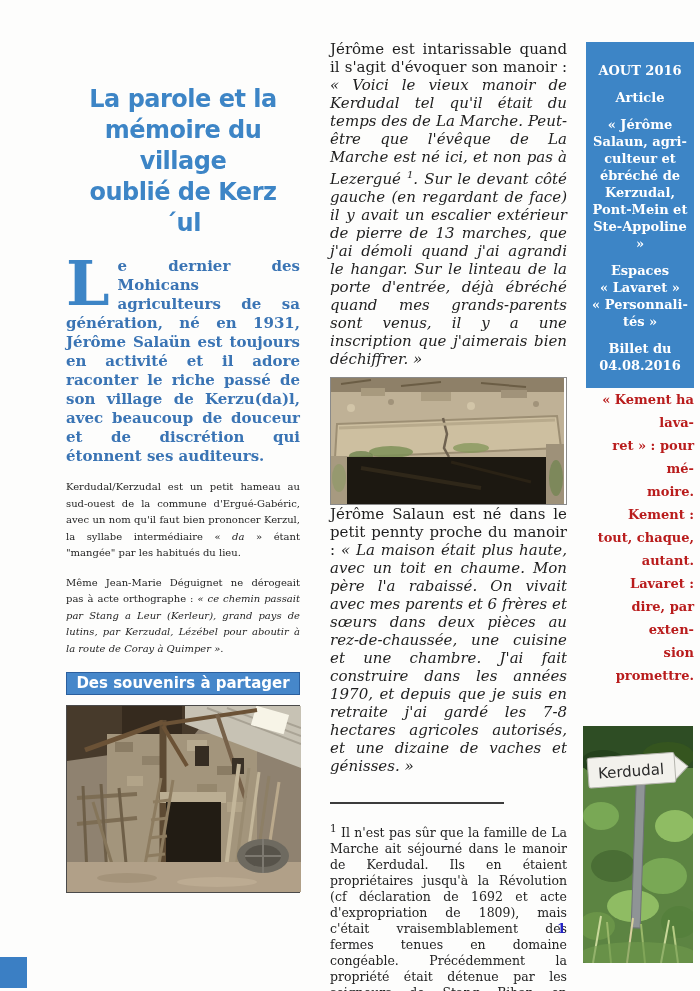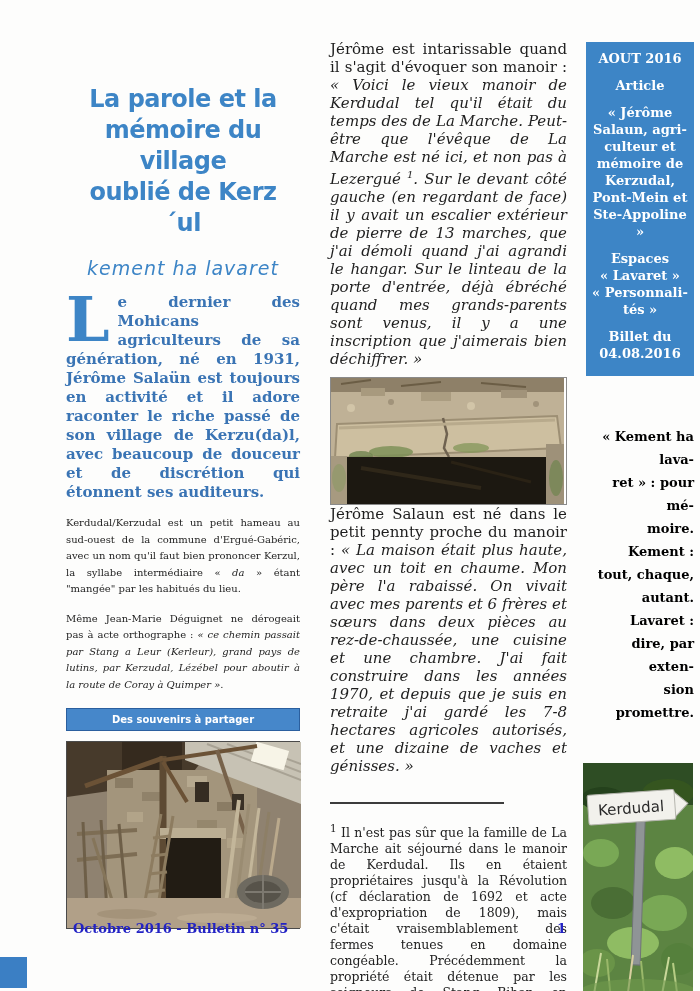--- a/index.html
+++ b/index.html
@@ -13,60 +13,59 @@
          font-weight:bold;font-size:24px;line-height:31px;text-align:center;letter-spacing:-0.5px;}
   .subtitle{margin-top:15px;color:#3d85c6;font-family:"DejaVu Sans","Liberation Sans",sans-serif;
             font-style:italic;font-size:19px;text-align:center;letter-spacing:1px;}
   .lead{margin:14px 0 0 0;color:#3a74b4;font-weight:bold;font-size:15px;line-height:19px;
         text-align:justify;}
   .dropcap{float:left;color:#3d85c6;font-size:62px;line-height:50px;padding:2px 8px 0 0;
            font-weight:bold;}
   .para{margin:13px 0 0 0;color:#1e1e1e;font-size:10px;line-height:16.5px;text-align:justify;}
   .banner{margin-top:15px;height:21px;background:#4687ca;border:1px solid #2b5f9e;
           color:#ffffff;font-family:"DejaVu Sans","Liberation Sans",sans-serif;font-weight:bold;
-          font-size:10px;line-height:21px;text-align:center;}
+          font-size:15px;line-height:21px;text-align:center;}
   figure{margin:0;padding:0;}
   .photo-frame{margin-top:10px;border:1px solid #4a4a4a;background:#fff;line-height:0;}
   .photo-frame svg{display:block;}
 
   
   .col-mid{position:absolute;left:330px;top:40px;width:237px;}
   .col-mid .para{font-size:15px;line-height:18px;margin:0;}
   .quote{}
   .fn-ref{font-size:10px;}
   .lintel-frame{border:1px solid #8a8a8a;margin-top:9px;}
   .fn-rule{margin-top:27px;width:174px;border-top:2px solid #3c3c3c;}
   .footnote{margin:16px 0 0 0;color:#222222;font-size:12.5px;line-height:16px;text-align:justify;}
 
   
   .col-right{position:absolute;left:586px;top:42px;width:108px;}
   .info-box{background:#3d85c6;color:#ffffff;font-weight:bold;font-size:13px;line-height:17px;
-            text-align:center;padding:8px 4px 14px 4px;box-sizing:border-box;}
+            text-align:center;padding:20px 4px 14px 4px;box-sizing:border-box;}
   .info-box div + div{margin-top:10px;}
-  .side-note{margin-top:49px;color:#000000;font-weight:bold;font-size:13px;line-height:23px;
+  .side-note{color:#b91c1c;font-weight:bold;font-size:13px;line-height:23px;
              text-align:right;}
   .sign-frame{margin-top:39px;margin-left:-3px;line-height:0;}
 
   
   .footer-left{position:absolute;left:73px;top:921px;color:#2222c4;font-weight:bold;
                font-size:13px;}
   .footer-page{position:absolute;left:557px;top:921px;color:#2222c4;font-weight:bold;
                font-size:13px;}
   .corner-square{position:absolute;left:0;top:957px;width:27px;height:31px;background:#3b7fc4;}
 </style>
 </head>
 <body>
 
 <div class="page">
 
   <div class="col-left">
     <h1 class="title pre">La parole et la
 mémoire du village
 oublié de Kerz´ul</h1>
-    <div class="subtitle">kement ha lavaret</div>
 
     <p class="lead"><span class="dropcap">L</span><span>e dernier des Mohicans agriculteurs de sa génération, né en 1931, Jérôme Salaün est toujours en activité et il adore raconter le riche passé de son village de Kerzu(da)l, avec beaucoup de douceur et de discrétion qui étonnent ses auditeurs.</span></p>
 
     <p class="para"><span>Kerdudal/Kerzudal est un petit hameau au sud-ouest de la commune d'Ergué-Gabéric, avec un nom qu'il faut bien prononcer Kerzul, la syllabe intermédiaire « </span><em class="quote">da</em><span> » étant "mangée" par les habitués du lieu.</span></p>
 
     <p class="para"><span>Même Jean-Marie Déguignet ne dérogeait pas à acte orthographe : </span><em class="quote">« ce chemin passait par Stang a Leur (Kerleur), grand pays de lutins, par Kerzudal, Lézébel pour aboutir à la route de Coray à Quimper ».</em></p>
 
     <div class="banner">Des souvenirs à partager</div>
 
     <figure class="photo-frame">
@@ -179,21 +178,21 @@
     <p class="footnote"><sup>1</sup><span> Il n'est pas sûr que la famille de La Marche ait séjourné dans le manoir de Kerdudal. Ils en étaient propriétaires jusqu'à la Révolution (cf déclaration de 1692 et acte d'expropriation de 1809), mais c'était vraisemblablement des fermes tenues en domaine congéable. Précédemment la propriété était détenue par les seigneurs de Stang Bihan en Kerfeunteun (cf aveux de 1450-1540).</span></p>
   </div>
 
   <div class="col-right">
     <div class="info-box">
       <div>AOUT 2016</div>
       <div>Article</div>
       <div class="pre">« Jérôme
 Salaun, agri-
 culteur et
-mémoire de
+ébréché de
 Kerzudal,
 Pont-Mein et
 Ste-Appoline »</div>
       <div class="pre">Espaces
 « Lavaret »
 « Personnali-
 tés »</div>
       <div class="pre">Billet du
 04.08.2016</div>
     </div>
@@ -234,17 +233,16 @@
         <line x1="28" y1="237" x2="24" y2="196" stroke="#9ab86a" stroke-width="2"></line>
         <line x1="44" y1="237" x2="50" y2="192" stroke="#d8cfa0" stroke-width="2"></line>
         <line x1="62" y1="237" x2="58" y2="198" stroke="#9ab86a" stroke-width="2"></line>
         <line x1="78" y1="237" x2="86" y2="194" stroke="#c9d89a" stroke-width="2"></line>
         <line x1="95" y1="237" x2="90" y2="200" stroke="#b6cc84" stroke-width="2"></line>
         <ellipse cx="55" cy="230" rx="60" ry="14" fill="#6f9a4c" opacity="0.6"></ellipse>
       </svg>
     </figure>
   </div>
 
-  <div class="footer-left">Octobre  2016 - Bulletin n° 35</div>
   <div class="footer-page">1</div>
   <div class="corner-square"></div>
 
 </div>
 
 </body></html>

